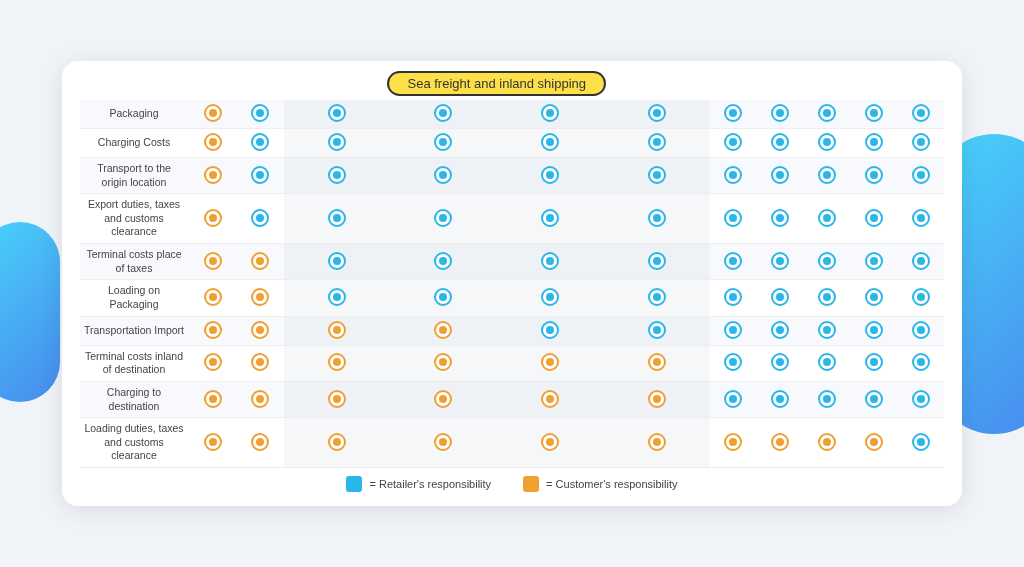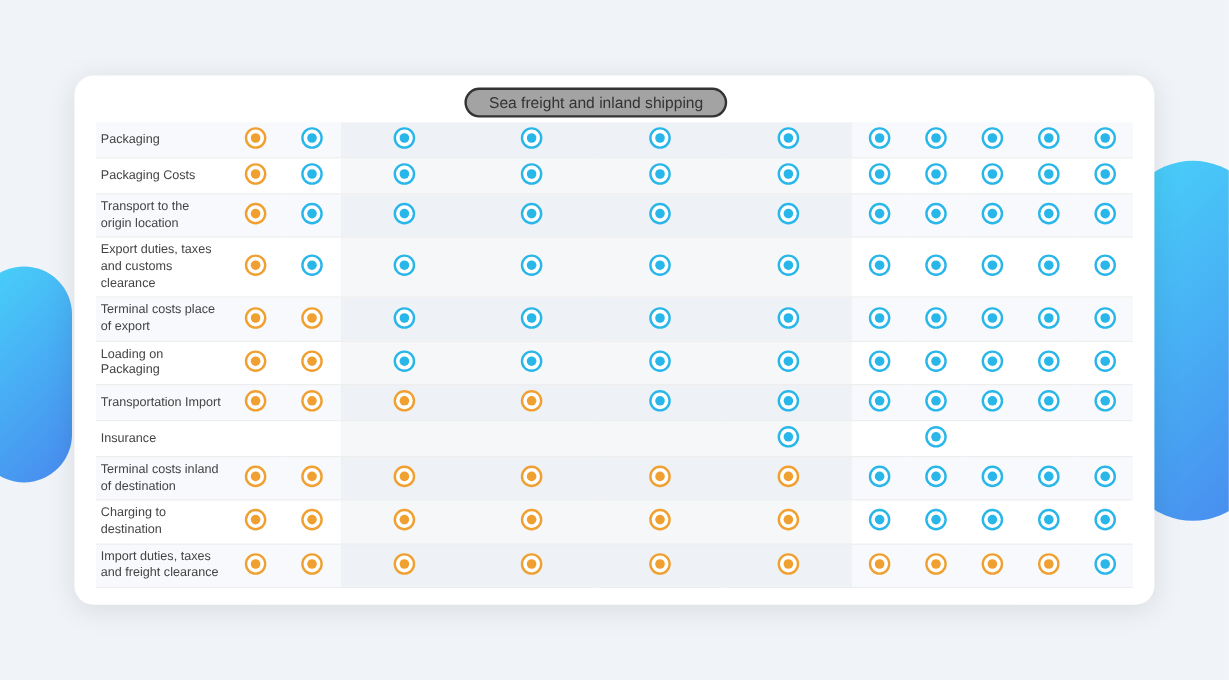--- a/index.html
+++ b/index.html
@@ -52,21 +52,21 @@
       text-align: left;
       font-size: 13px;
       color: #333;
       font-weight: 500;
       border: 2px solid #333;
       border-radius: 20px;
       padding: 3px 18px;
       display: inline-block;
       margin-bottom: 0;
       position: relative;
-      background: #a3a3a3;
+      background: #fde047;
     }
 
     .sea-freight-wrapper {
       display: flex;
       justify-content: center;
       margin-bottom: 2px;
     }
 
     table {
       width: 100%;
@@ -101,21 +101,21 @@
       vertical-align: middle;
       border-bottom: 1px solid #eee;
     }
     .data-row:nth-child(odd) {
       background: #f7f9fc;
     }
     .data-row:nth-child(even) {
       background: #ffffff;
     }
     .data-row td.row-label {
-      text-align: left;
+      text-align: center;
       font-size: 10.5px;
       color: #444;
       padding-right: 6px;
       padding-left: 4px;
       line-height: 1.3;
       max-width: 110px;
     }
 
     .circle {
       display: inline-block;
@@ -215,21 +215,21 @@
           <td style="background: rgba(26, 47, 90, 0.04);"><div class="circle blue"></div></td>
           <td style="background: rgba(26, 47, 90, 0.04);"><div class="circle blue"></div></td>
           <td style="background: rgba(26, 47, 90, 0.04);"><div class="circle blue"></div></td>
           <td><div class="circle blue"></div></td>
           <td><div class="circle blue"></div></td>
           <td><div class="circle blue"></div></td>
           <td><div class="circle blue"></div></td>
           <td><div class="circle blue"></div></td>
         </tr>
         <tr class="data-row">
-          <td class="row-label">Packaging Costs</td>
+          <td class="row-label">Charging Costs</td>
           <td><div class="circle orange"></div></td>
           <td><div class="circle blue"></div></td>
           <td style="background: rgba(26, 47, 90, 0.04);"><div class="circle blue"></div></td>
           <td style="background: rgba(26, 47, 90, 0.04);"><div class="circle blue"></div></td>
           <td style="background: rgba(26, 47, 90, 0.04);"><div class="circle blue"></div></td>
           <td style="background: rgba(26, 47, 90, 0.04);"><div class="circle blue"></div></td>
           <td><div class="circle blue"></div></td>
           <td><div class="circle blue"></div></td>
           <td><div class="circle blue"></div></td>
           <td><div class="circle blue"></div></td>
@@ -257,21 +257,21 @@
           <td style="background: rgba(26, 47, 90, 0.04);"><div class="circle blue"></div></td>
           <td style="background: rgba(26, 47, 90, 0.04);"><div class="circle blue"></div></td>
           <td style="background: rgba(26, 47, 90, 0.04);"><div class="circle blue"></div></td>
           <td><div class="circle blue"></div></td>
           <td><div class="circle blue"></div></td>
           <td><div class="circle blue"></div></td>
           <td><div class="circle blue"></div></td>
           <td><div class="circle blue"></div></td>
         </tr>
         <tr class="data-row">
-          <td class="row-label">Terminal costs place of export</td>
+          <td class="row-label">Terminal costs place of taxes</td>
           <td><div class="circle orange"></div></td>
           <td><div class="circle orange"></div></td>
           <td style="background: rgba(26, 47, 90, 0.04);"><div class="circle blue"></div></td>
           <td style="background: rgba(26, 47, 90, 0.04);"><div class="circle blue"></div></td>
           <td style="background: rgba(26, 47, 90, 0.04);"><div class="circle blue"></div></td>
           <td style="background: rgba(26, 47, 90, 0.04);"><div class="circle blue"></div></td>
           <td><div class="circle blue"></div></td>
           <td><div class="circle blue"></div></td>
           <td><div class="circle blue"></div></td>
           <td><div class="circle blue"></div></td>
@@ -299,34 +299,20 @@
           <td style="background: rgba(26, 47, 90, 0.04);"><div class="circle orange"></div></td>
           <td style="background: rgba(26, 47, 90, 0.04);"><div class="circle blue"></div></td>
           <td style="background: rgba(26, 47, 90, 0.04);"><div class="circle blue"></div></td>
           <td><div class="circle blue"></div></td>
           <td><div class="circle blue"></div></td>
           <td><div class="circle blue"></div></td>
           <td><div class="circle blue"></div></td>
           <td><div class="circle blue"></div></td>
         </tr>
         <tr class="data-row">
-          <td class="row-label">Insurance</td>
-          <td><div class="circle empty"></div></td>
-          <td><div class="circle empty"></div></td>
-          <td style="background: rgba(26, 47, 90, 0.04);"><div class="circle empty"></div></td>
-          <td style="background: rgba(26, 47, 90, 0.04);"><div class="circle empty"></div></td>
-          <td style="background: rgba(26, 47, 90, 0.04);"><div class="circle empty"></div></td>
-          <td style="background: rgba(26, 47, 90, 0.04);"><div class="circle blue"></div></td>
-          <td><div class="circle empty"></div></td>
-          <td><div class="circle blue"></div></td>
-          <td><div class="circle empty"></div></td>
-          <td><div class="circle empty"></div></td>
-          <td><div class="circle empty"></div></td>
-        </tr>
-        <tr class="data-row">
           <td class="row-label">Terminal costs inland of destination</td>
           <td><div class="circle orange"></div></td>
           <td><div class="circle orange"></div></td>
           <td style="background: rgba(26, 47, 90, 0.04);"><div class="circle orange"></div></td>
           <td style="background: rgba(26, 47, 90, 0.04);"><div class="circle orange"></div></td>
           <td style="background: rgba(26, 47, 90, 0.04);"><div class="circle orange"></div></td>
           <td style="background: rgba(26, 47, 90, 0.04);"><div class="circle orange"></div></td>
           <td><div class="circle blue"></div></td>
           <td><div class="circle blue"></div></td>
           <td><div class="circle blue"></div></td>
@@ -341,30 +327,40 @@
           <td style="background: rgba(26, 47, 90, 0.04);"><div class="circle orange"></div></td>
           <td style="background: rgba(26, 47, 90, 0.04);"><div class="circle orange"></div></td>
           <td style="background: rgba(26, 47, 90, 0.04);"><div class="circle orange"></div></td>
           <td><div class="circle blue"></div></td>
           <td><div class="circle blue"></div></td>
           <td><div class="circle blue"></div></td>
           <td><div class="circle blue"></div></td>
           <td><div class="circle blue"></div></td>
         </tr>
         <tr class="data-row">
-          <td class="row-label">Import duties, taxes and freight clearance</td>
+          <td class="row-label">Loading duties, taxes and customs clearance</td>
           <td><div class="circle orange"></div></td>
           <td><div class="circle orange"></div></td>
           <td style="background: rgba(26, 47, 90, 0.04);"><div class="circle orange"></div></td>
           <td style="background: rgba(26, 47, 90, 0.04);"><div class="circle orange"></div></td>
           <td style="background: rgba(26, 47, 90, 0.04);"><div class="circle orange"></div></td>
           <td style="background: rgba(26, 47, 90, 0.04);"><div class="circle orange"></div></td>
           <td><div class="circle orange"></div></td>
           <td><div class="circle orange"></div></td>
           <td><div class="circle orange"></div></td>
           <td><div class="circle orange"></div></td>
           <td><div class="circle blue"></div></td>
         </tr>
       </tbody>
   </table>
 
+  <div class="legend-row">
+    <div class="legend-item">
+      <div class="legend-square blue"></div>
+      <span>= Retailer's responsibility</span>
+    </div>
+    <div class="legend-item">
+      <div class="legend-square orange"></div>
+      <span>= Customer's responsibility</span>
+    </div>
+  </div>
 
 </div>
 
 </body></html>

